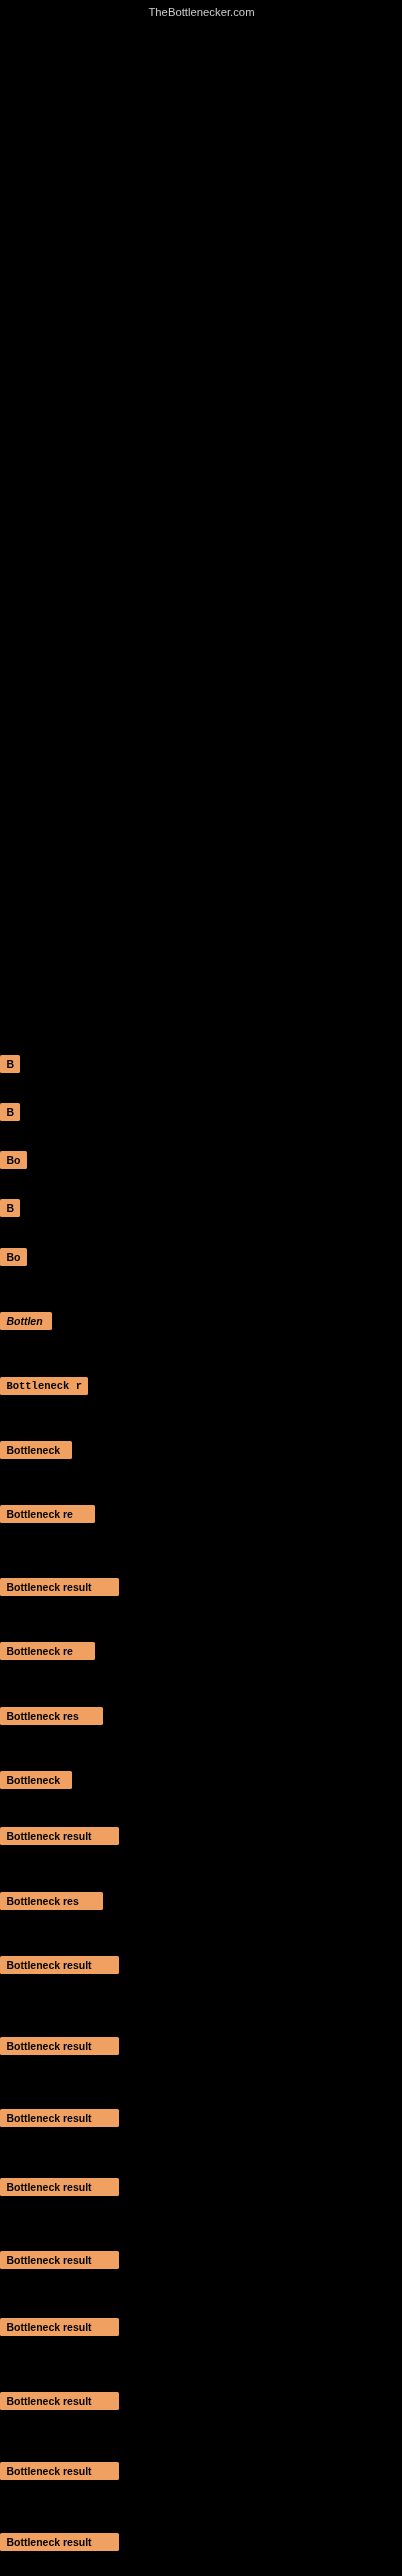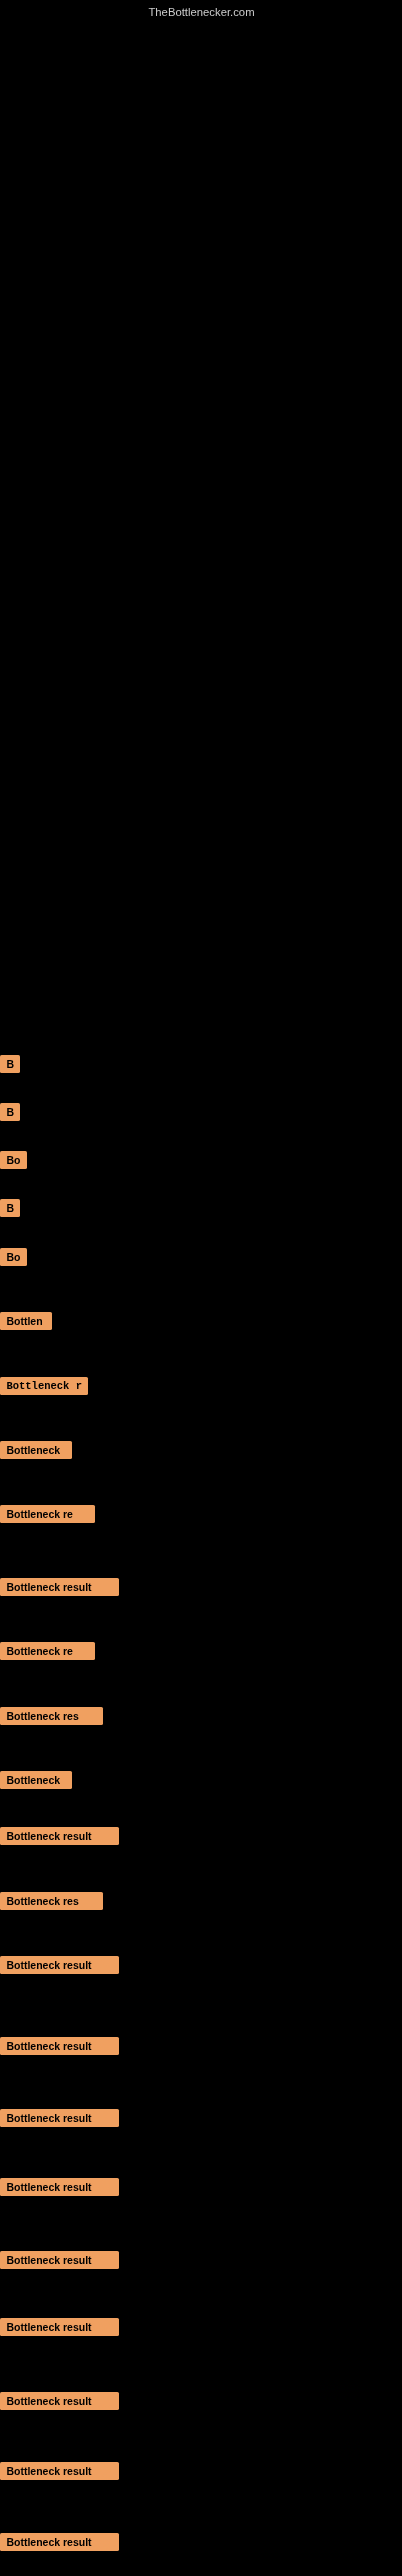--- a/index.html
+++ b/index.html
@@ -38,21 +38,21 @@
 <body>
 
 <span class="site-title">TheBottlenecker.com</span>
 
 <div id="labels-container">
     <div class="bottleneck-label" style="top: 1055px; min-width: 17.7px;">B</div>
     <div class="bottleneck-label" style="top: 1103px; min-width: 17.7px;">B</div>
     <div class="bottleneck-label" style="top: 1151px; min-width: 22.5px;">Bo</div>
     <div class="bottleneck-label" style="top: 1199px; min-width: 17.7px;">B</div>
     <div class="bottleneck-label" style="top: 1248px; min-width: 22.5px;">Bo</div>
-    <div class="bottleneck-label" style="top: 1312px; min-width: 52px;">Bottlen</div>
+    <div class="bottleneck-label" style="top: 1312px; min-width: 52px; font-style: italic;">Bottlen</div>
     <div class="bottleneck-label" style="top: 1377px; min-width: 87px; font-family: Liberation Mono, monospace;">Bottleneck r</div>
     <div class="bottleneck-label" style="top: 1441px; min-width: 72px;">Bottleneck</div>
     <div class="bottleneck-label" style="top: 1505px; min-width: 95px;">Bottleneck re</div>
     <div class="bottleneck-label" style="top: 1578px; min-width: 119px;">Bottleneck result</div>
     <div class="bottleneck-label" style="top: 1642px; min-width: 95px;">Bottleneck re</div>
     <div class="bottleneck-label" style="top: 1707px; min-width: 103px;">Bottleneck res</div>
     <div class="bottleneck-label" style="top: 1771px; min-width: 72px;">Bottleneck</div>
     <div class="bottleneck-label" style="top: 1827px; min-width: 119px;">Bottleneck result</div>
     <div class="bottleneck-label" style="top: 1892px; min-width: 103px;">Bottleneck res</div>
     <div class="bottleneck-label" style="top: 1956px; min-width: 119px;">Bottleneck result</div>

